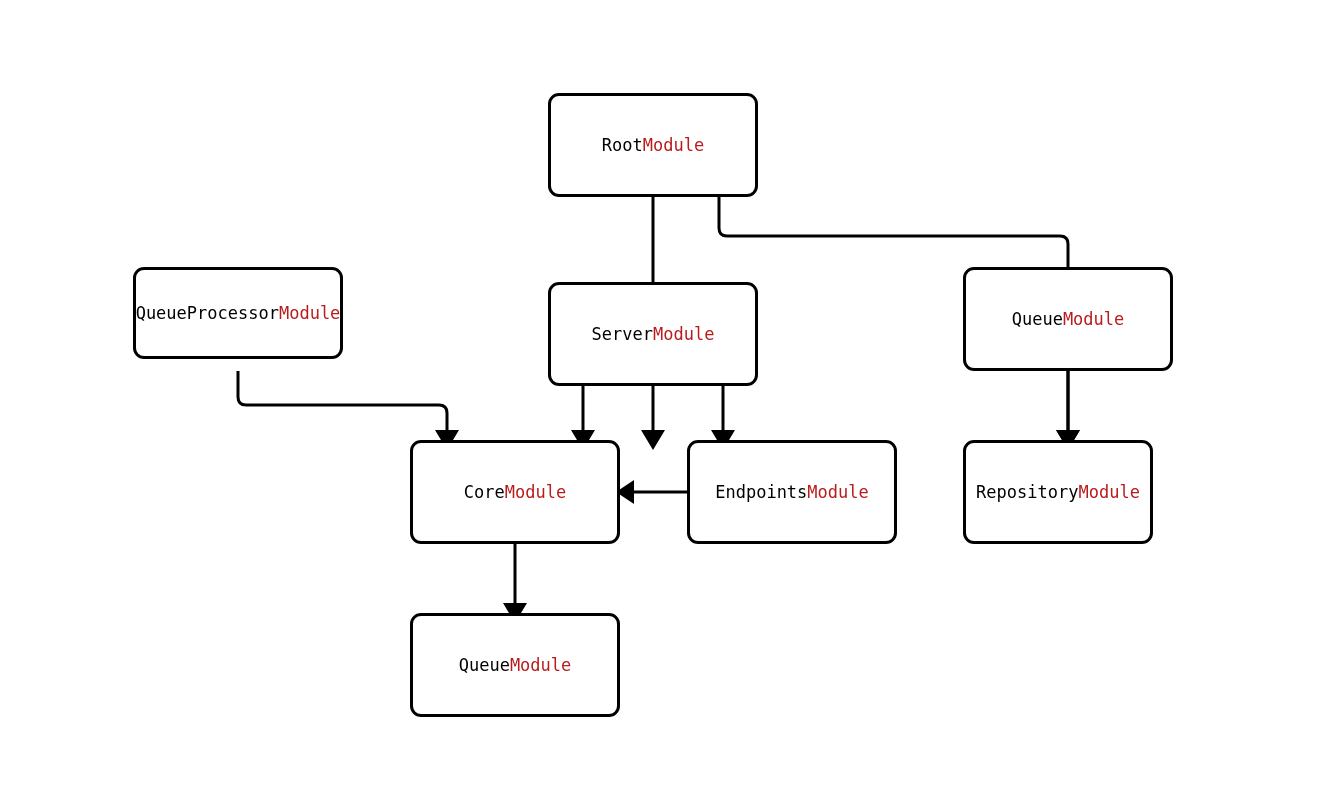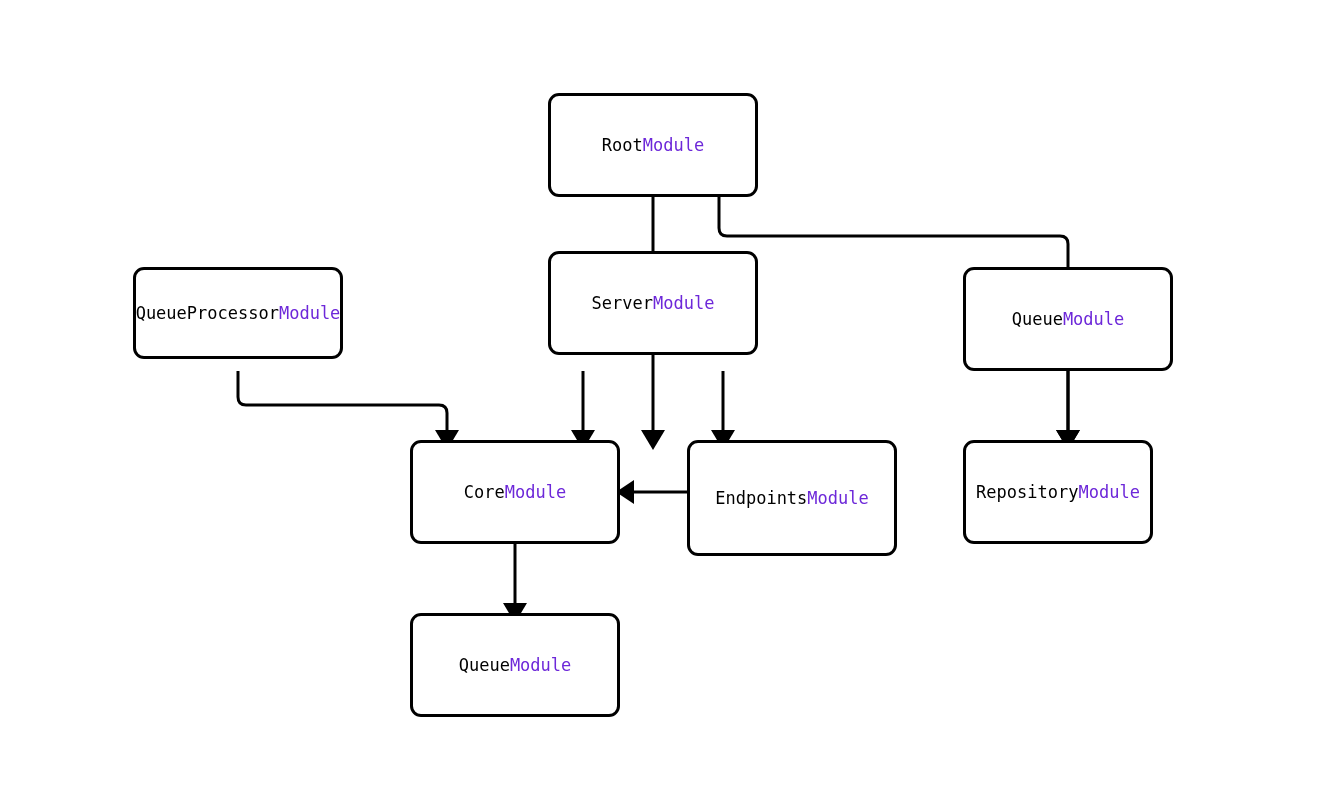--- a/index.html
+++ b/index.html
@@ -50,21 +50,21 @@
     line-height: 22px;
     color: #000000;
     text-align: center;
     white-space: pre;
     letter-spacing: 0px;
   }
   .node-label-line2 {
     font-family: "DejaVu Sans Mono", "Liberation Mono", monospace;
     font-size: 17px;
     line-height: 22px;
-    color: #6d28d9;
+    color: #b91c1c;
     text-align: left;
     white-space: pre;
   }
 </style>
 </head>
 <body>
 
 <svg id="diagram-canvas" viewBox="0 0 1337 809" xmlns="http://www.w3.org/2000/svg">
   <g>
     <path class="edge-path" d="M 653 197 L 653 432"></path>
@@ -103,36 +103,36 @@
 <div class="node-box" id="node-root" style="left:548px; top:93px; width:210px; height:104px;">
   <div class="node-label">Root</div>
   <div class="node-label-line2">Module</div>
 </div>
 
 <div class="node-box" id="node-queueprocessor" style="left:133px; top:267px; width:210px; height:92px;">
   <div class="node-label">QueueProcessor</div>
   <div class="node-label-line2">Module</div>
 </div>
 
-<div class="node-box" id="node-server" style="left:548px; top:251px; width:210px; height:104px;">
+<div class="node-box" id="node-server" style="left:548px; top:282px; width:210px; height:104px;">
   <div class="node-label">Server</div>
   <div class="node-label-line2">Module</div>
 </div>
 
 <div class="node-box" id="node-global" style="left:963px; top:267px; width:210px; height:104px;">
   <div class="node-label">Queue</div>
   <div class="node-label-line2">Module</div>
 </div>
 
 <div class="node-box" id="node-core" style="left:410px; top:440px; width:210px; height:104px;">
   <div class="node-label">Core</div>
   <div class="node-label-line2">Module</div>
 </div>
 
-<div class="node-box" id="node-endpoints" style="left:687px; top:440px; width:210px; height:116px;">
+<div class="node-box" id="node-endpoints" style="left:687px; top:440px; width:210px; height:104px;">
   <div class="node-label">Endpoints</div>
   <div class="node-label-line2">Module</div>
 </div>
 
 <div class="node-box" id="node-repository" style="left:963px; top:440px; width:190px; height:104px;">
   <div class="node-label">Repository</div>
   <div class="node-label-line2">Module</div>
 </div>
 
 <div class="node-box" id="node-queue" style="left:410px; top:613px; width:210px; height:104px;">

